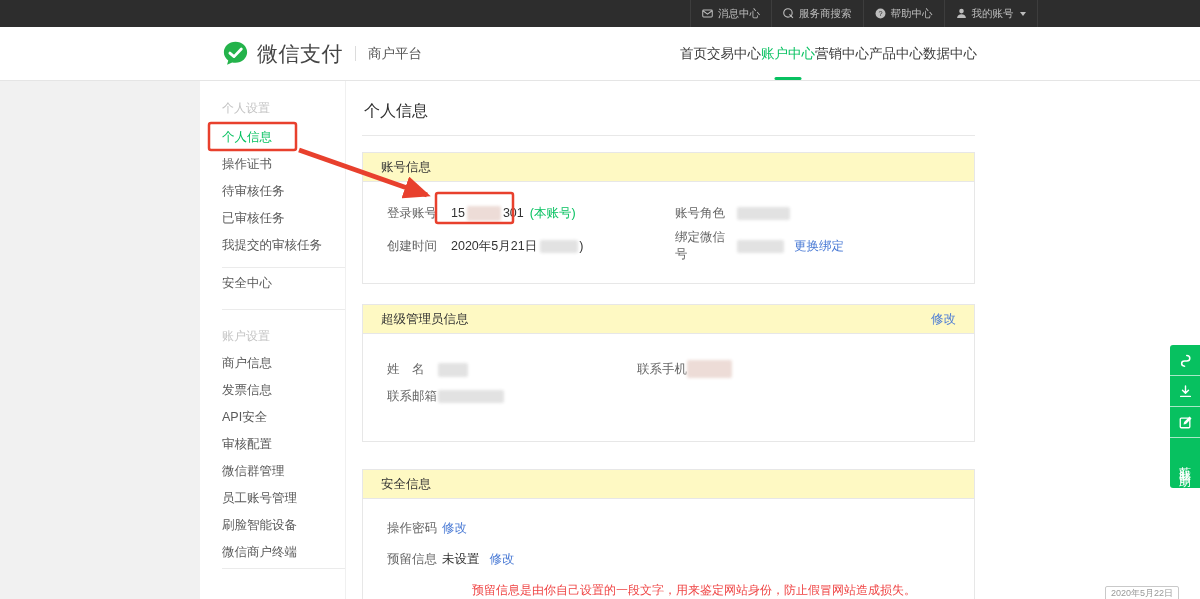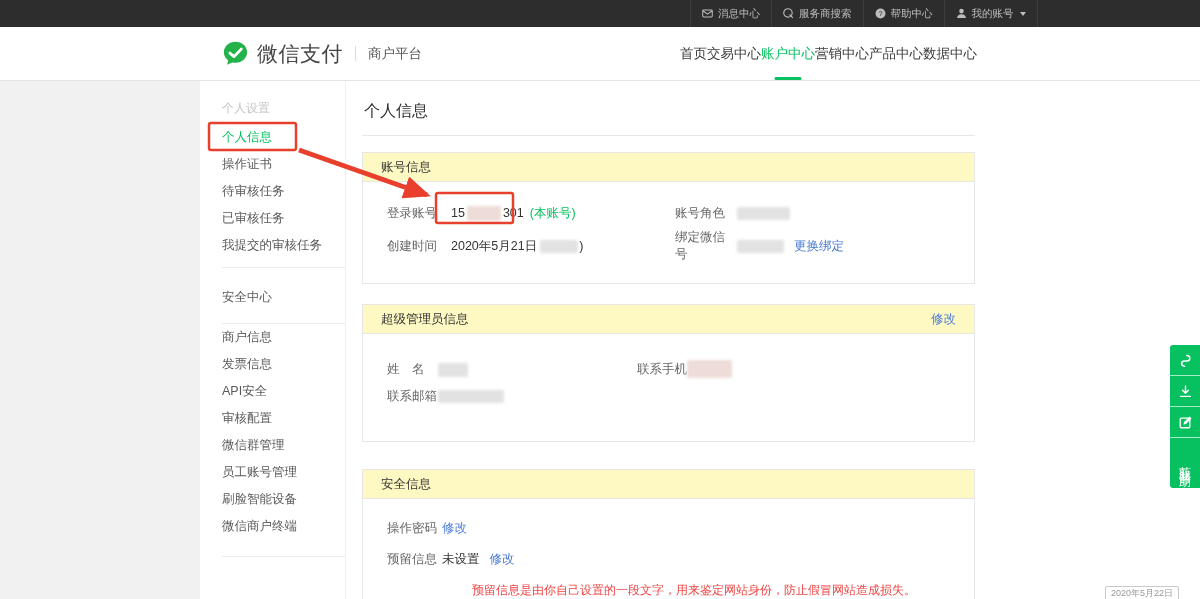--- a/index.html
+++ b/index.html
@@ -26,21 +26,21 @@
   .nav-item { display:flex; align-items:center; height:100%; font-size:13.5px; color:#3b3b3b; position:relative; cursor:pointer; white-space:nowrap; }
   .nav-item.active { color:#07c160; }
   .nav-item.active::after { content:""; position:absolute; bottom:0; left:50%; transform:translateX(-50%); width:27px; height:3px; background:#07c160; border-radius:1.5px; }
   
   .left-bg { position:absolute; top:81px; left:0; width:200px; bottom:0; background:#f1f1f1; }
   .sidebar { position:absolute; top:81px; left:200px; width:146px; bottom:0; background:#fff; border-right:1px solid #f0f0f0; padding:14px 0 0 22px; }
   .sb-header { height:27px; line-height:27px; font-size:12px; color:#c4c4c4; }
   .sb-item { height:27px; line-height:27px; font-size:12.5px; color:#595959; cursor:pointer; white-space:nowrap; }
   .sb-item.active { color:#07c160; }
   .sb-divider { height:1px; width:123px; background:#ebebeb; }
-  .mt2{margin-top:2px;} .mt8{margin-top:8px;} .mt12{margin-top:12px;} .mt13{margin-top:13px;} .mt14{margin-top:16px;}
+  .mt2{margin-top:2px;} .mt8{margin-top:8px;} .mt12{margin-top:12px;} .mt13{margin-top:13px;} .mt14{margin-top:2px;}
   
   .main { position:absolute; top:81px; left:362px; width:613px; }
   .page-title { font-size:16px; font-weight:400; color:#2e2e2e; padding:20px 0 13px 2px; border-bottom:1px solid #e8e8e8; }
   .box { border:1px solid #e7e7e7; background:#fff; }
   .box1 { margin-top:16px; } .box2 { margin-top:20px; } .box3 { margin-top:27px; }
   .box-head { height:29px; background:#fef9c3; border-bottom:1px solid #e7e7e7; padding:0 18px; display:flex; justify-content:space-between; align-items:center; }
   .box-head-title { font-size:12.5px; color:#333; }
   .box-body { padding:0 0 22px 24px; }
   .row { display:flex; align-items:center; height:30px; }
   .col-l { width:288px; display:flex; align-items:center; }
@@ -151,20 +151,21 @@
 <div class="sidebar">
   <div class="sb-header">个人设置</div>
   <div class="sb-item active mt2">个人信息</div>
   <div class="sb-item">操作证书</div>
   <div class="sb-item">待审核任务</div>
   <div class="sb-item">已审核任务</div>
   <div class="sb-item">我提交的审核任务</div>
   <div class="sb-divider mt8"></div>
   <div class="sb-item mt14">安全中心</div>
   <div class="sb-divider mt12"></div>
+  <div class="sb-header mt13">账户设置</div>
   <div class="sb-item">商户信息</div>
   <div class="sb-item">发票信息</div>
   <div class="sb-item">API安全</div>
   <div class="sb-item">审核配置</div>
   <div class="sb-item">微信群管理</div>
   <div class="sb-item">员工账号管理</div>
   <div class="sb-item">刷脸智能设备</div>
   <div class="sb-item">微信商户终端</div>
   <div class="sb-divider mt14"></div>
 </div>

